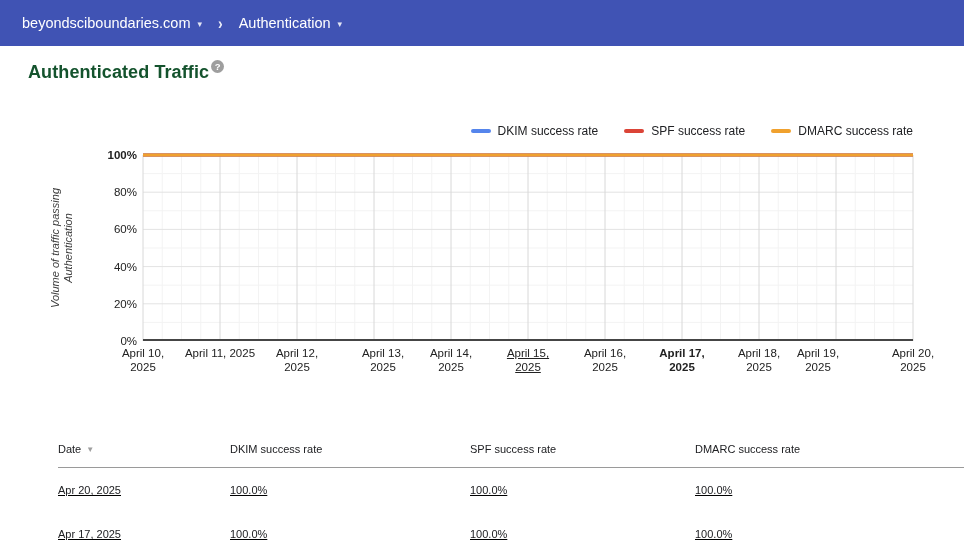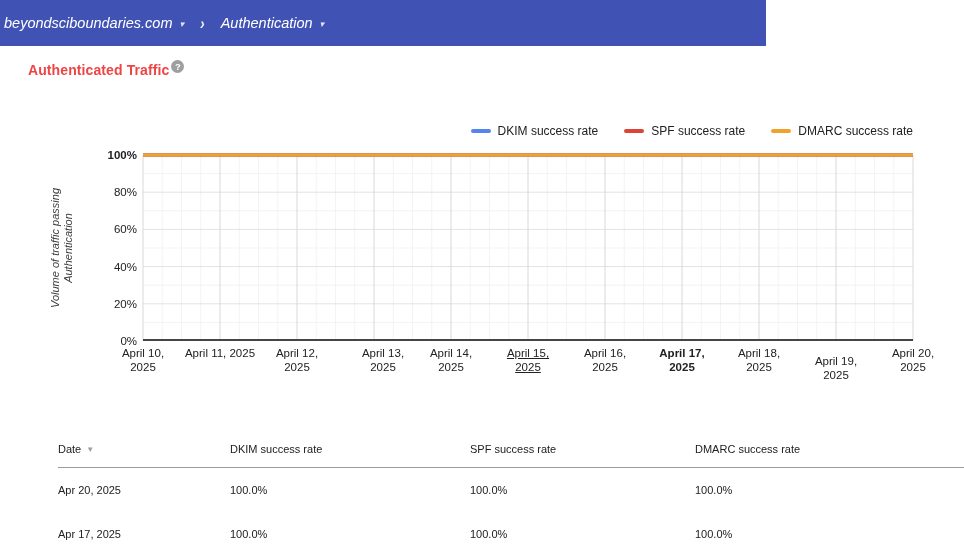--- a/index.html
+++ b/index.html
@@ -1,31 +1,31 @@
 <!DOCTYPE html>
 <html><head>
 <meta charset="utf-8">
 <style>
   * { margin:0; padding:0; box-sizing:border-box; }
   html,body { background:#fff; }
   body { font-family:"Liberation Sans", sans-serif; }
   .screen { position:relative; width:964px; height:557px; background:#fff; overflow:hidden; }
 
   
-  .topbar { position:absolute; left:0; top:0; width:766px; height:46px;
-            display:flex; align-items:center; padding-left:4px; color:#fff;font-style:italic; }
+  .topbar { position:absolute; left:0; top:0; width:964px; height:46px;
+            display:flex; align-items:center; padding-left:22px; color:#fff; }
   .topbar-item { display:flex; align-items:center; gap:7px; cursor:pointer;
                  font-size:14.5px; color:#fff; }
   .caret { font-size:9px; color:rgba(255,255,255,.85); margin-top:1px; }
   .topbar-sep { margin:0 16px; font-size:14px; color:rgba(255,255,255,.9);
                 font-weight:bold; transform:scaleY(1.15); }
 
   
   .page-title-row { position:absolute; left:28px; top:62px; display:flex; align-items:flex-start; }
-  .page-title-row h1 { font-size:14px; font-weight:bold; color:#ef4444; letter-spacing:.1px; }
+  .page-title-row h1 { font-size:18px; font-weight:bold; color:#14532d; letter-spacing:.1px; }
   .help { display:inline-block; width:13px; height:13px; border-radius:50%;
           background:#9e9e9e; color:#fff; font-size:9.5px; font-weight:bold;
           text-align:center; line-height:13px; margin-left:2px; margin-top:-2px; cursor:pointer; }
 
   
   .legend { position:absolute; left:143px; top:123px; width:770px; height:16px;
             display:flex; justify-content:flex-end; align-items:center; gap:26px; }
   .legend-item { display:flex; align-items:center; gap:7px; }
   .legend-swatch { width:20px; height:4px; border-radius:2px; background:#888; }
   .legend-label { font-size:12px; color:#202124; }
@@ -43,21 +43,21 @@
   .x-ticks { position:absolute; left:143px; top:346px; width:770px; height:32px; }
   .x-tick { position:absolute; transform:translateX(-50%); text-align:center;
             font-size:11.5px; color:#222; line-height:14px; white-space:nowrap; }
 
   
   .table { position:absolute; left:58px; top:430px; width:906px; }
   .thead { display:grid; grid-template-columns:172px 240px 225px 1fr;
            height:38px; align-items:center; border-bottom:1px solid #9a9a9a; }
   .th { font-size:11px; font-weight:normal; color:#202124; display:flex; align-items:center; gap:5px; }
   .tr { display:grid; grid-template-columns:172px 240px 225px 1fr;
-        height:44px; align-items:center; }
+        height:44px; align-items:center;text-decoration:underline; }
   .td { font-size:11px; color:#202124; }
   .sort { font-size:8px; color:#9e9e9e; margin-top:1px; }
 </style>
 </head>
 <body>
 
 <div class="screen">
 
   <header class="topbar" style="background: rgb(64, 83, 180);">
     <div class="topbar-item">
@@ -194,21 +194,21 @@
         <div>2025</div>
       </div>
       <div class="x-tick" style="left: 539px; font-weight: bold;">
         <div>April 17,</div>
         <div>2025</div>
       </div>
       <div class="x-tick" style="left: 616px;">
         <div>April 18,</div>
         <div>2025</div>
       </div>
-      <div class="x-tick" style="left: 693px; margin-top: 8px;">
+      <div class="x-tick" style="left: 675px;">
         <div>April 19,</div>
         <div>2025</div>
       </div>
       <div class="x-tick" style="left: 770px;">
         <div>April 20,</div>
         <div>2025</div>
       </div>
     </div>
 
   <div class="table">

